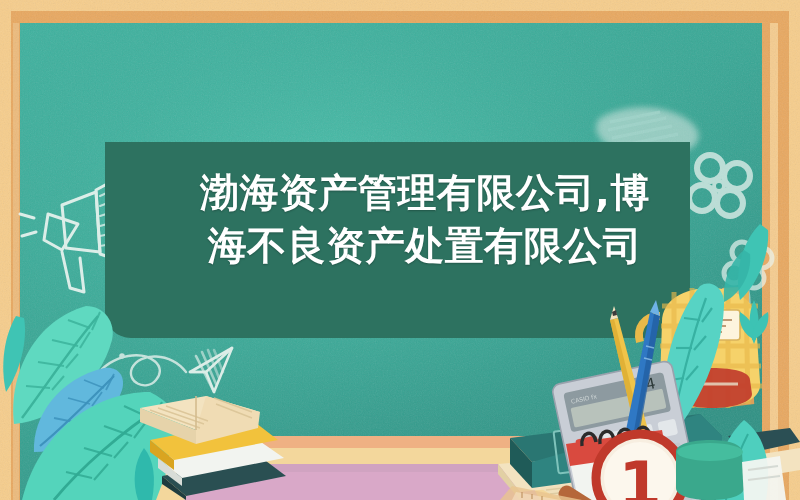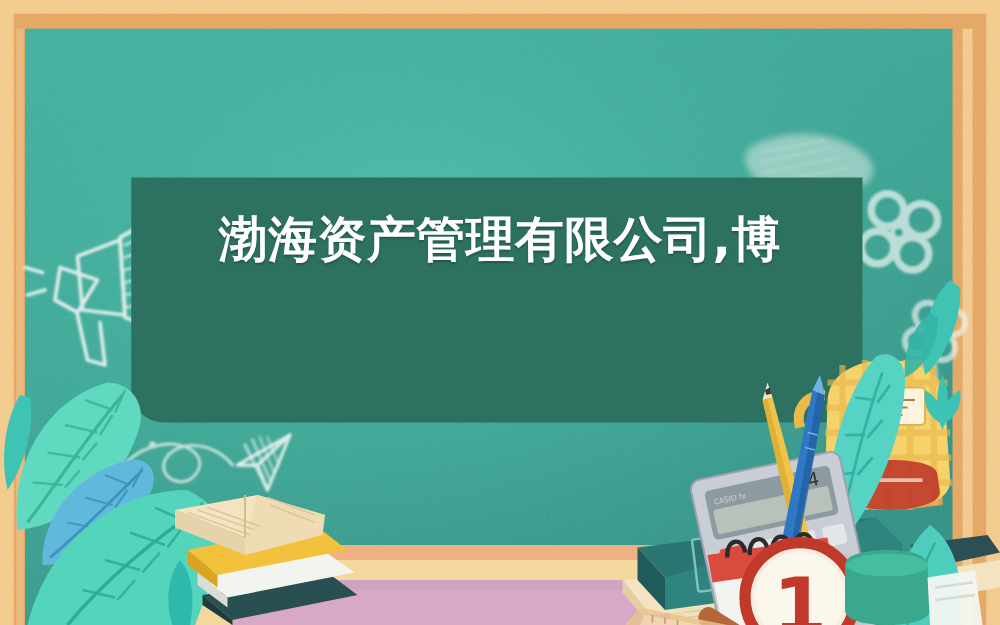--- a/index.html
+++ b/index.html
@@ -42,20 +42,21 @@
     width: 500px;
     z-index: 40;
     color: #ffffff;
     font-family: "DejaVu Sans", "Liberation Sans", sans-serif;
     font-weight: bold;
     font-size: 39px;
     line-height: 53px;
     letter-spacing: 0.5px;
     text-shadow: 0 1px 2px rgba(0,0,0,0.25);
     word-break: break-all;
+    text-align: center;
   }
 </style>
 </head>
 <body>
 
 <div id="stage">
 
   <svg class="layer" width="800" height="500" viewBox="0 0 800 500">
     <defs>
       <linearGradient id="boardGrad" x1="0" y1="0" x2="0.6" y2="1">
@@ -161,20 +162,21 @@
           <path d="M608 130 L666 118"></path>
         <path d="M612 138 L672 126"></path>
           <path d="M620 146 L678 134"></path>
       </g>
     </g>
   </svg>
 
   <div id="title-panel"></div>
   <div id="title-text">
     <div>渤海资产管理有限公司,博</div>
+    <div>海不良资产处置有限公司</div>
   </div>
 
   <svg class="layer" width="800" height="500" viewBox="0 0 800 500" style="z-index:50">
 
     <g>
 
       <path d="M86 306 C36 320, 8 372, 14 424 C56 420, 100 386, 112 340
                C116 322, 104 306, 86 306 Z" fill="#5fd9c0"></path>
       <path d="M98 316 C72 346, 46 386, 22 418" stroke="#3cb49c" stroke-width="2.5" fill="none"></path>
       <g stroke="#3cb49c" stroke-width="2" fill="none" opacity="0.85">

